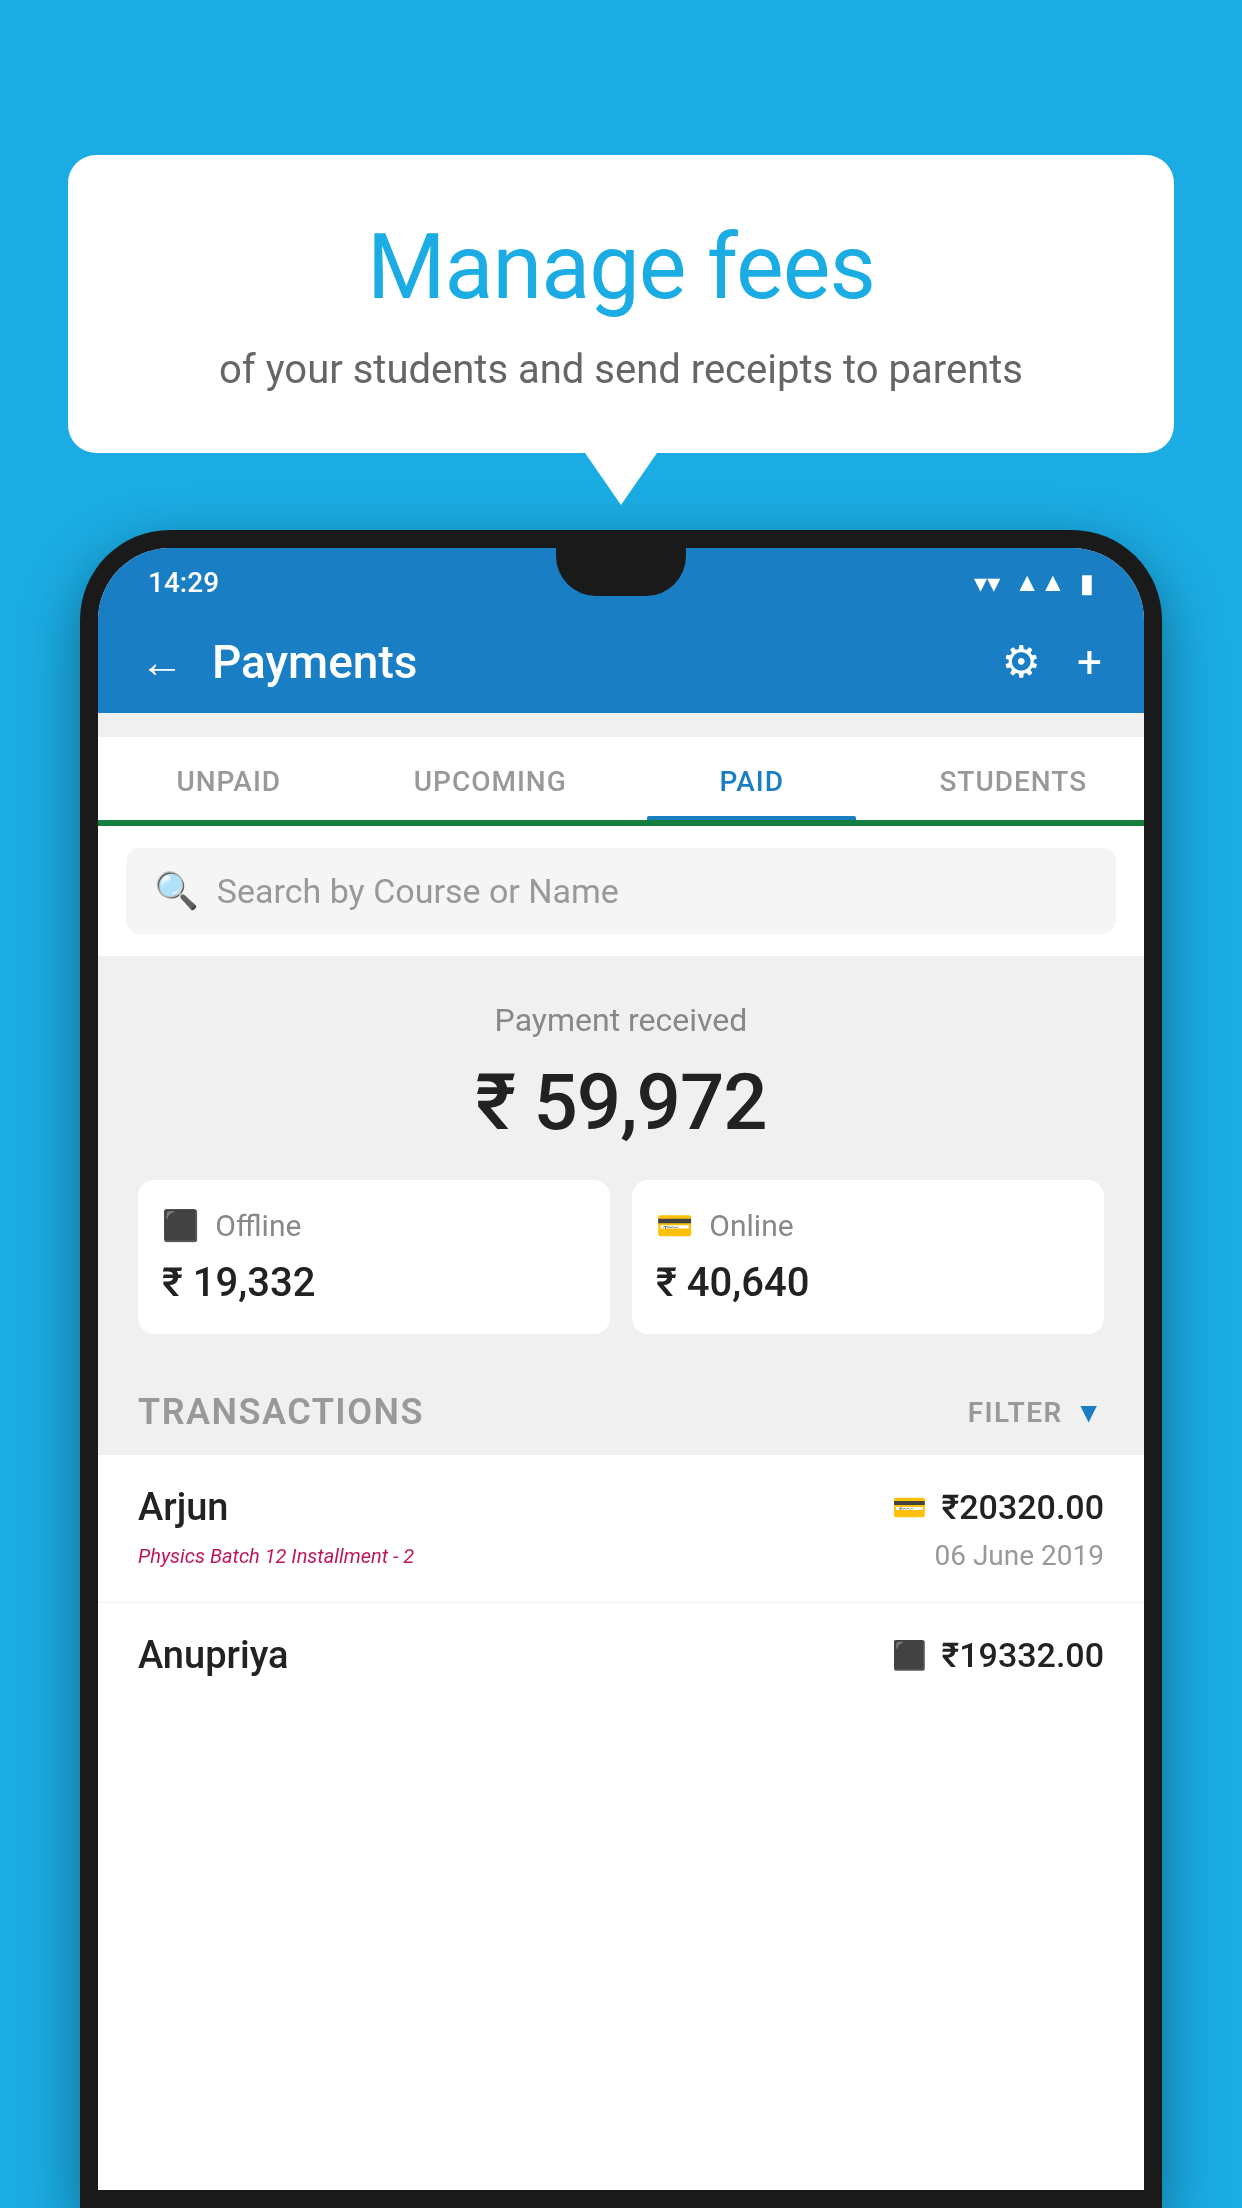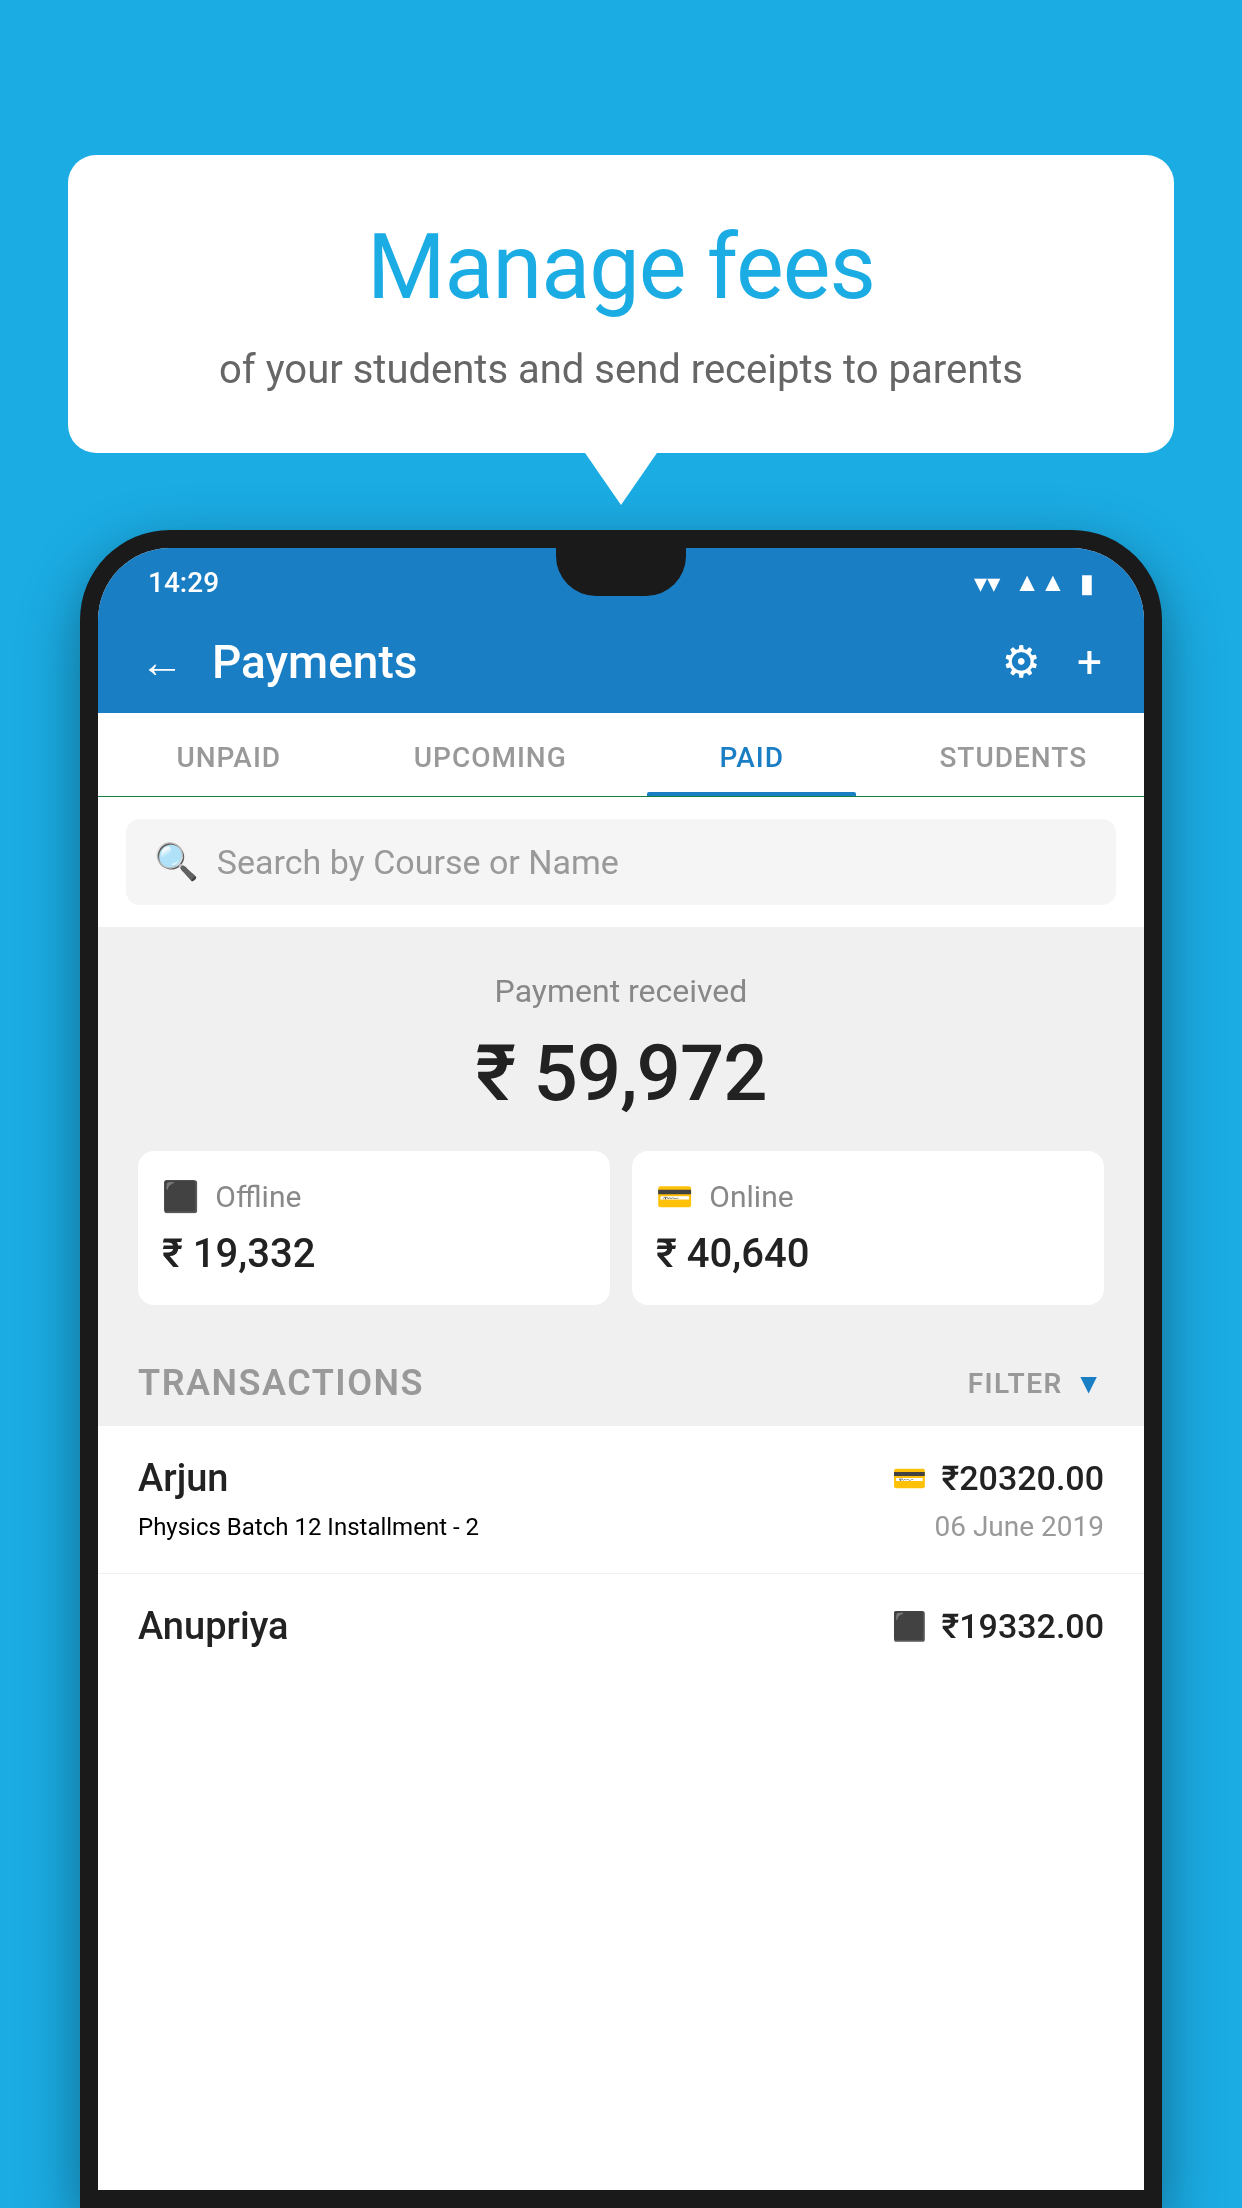--- a/index.html
+++ b/index.html
@@ -155,22 +155,23 @@
 
     .gear-icon, .plus-icon {
       color: white;
       font-size: 44px;
     }
 
     
     .tabs {
       background: white;
       display: flex;
-      border-bottom: 1px solid #15803d;
-      flex-shrink: 0;
+      border-bottom: 6px solid #15803d;
+      flex-shrink: 0;
+      margin-top: 24px;
     }
 
     .tab {
       flex: 1;
       text-align: center;
       padding: 28px 0 22px;
       font-size: 28px;
       font-weight: 500;
       color: #999;
       letter-spacing: 1px;
@@ -345,22 +346,23 @@
       color: #222;
     }
 
     .transaction-row-bottom {
       display: flex;
       justify-content: space-between;
       align-items: center;
     }
 
     .transaction-desc {
-      font-size: 24px;
-      color: #000000;
+      font-size: 20px;
+      color: #be185d;
+      font-style: italic;
     }
 
     .transaction-date {
       font-size: 28px;
       color: #999;
     }
 
     .card-payment-icon {
       font-size: 28px;
       color: #888;

